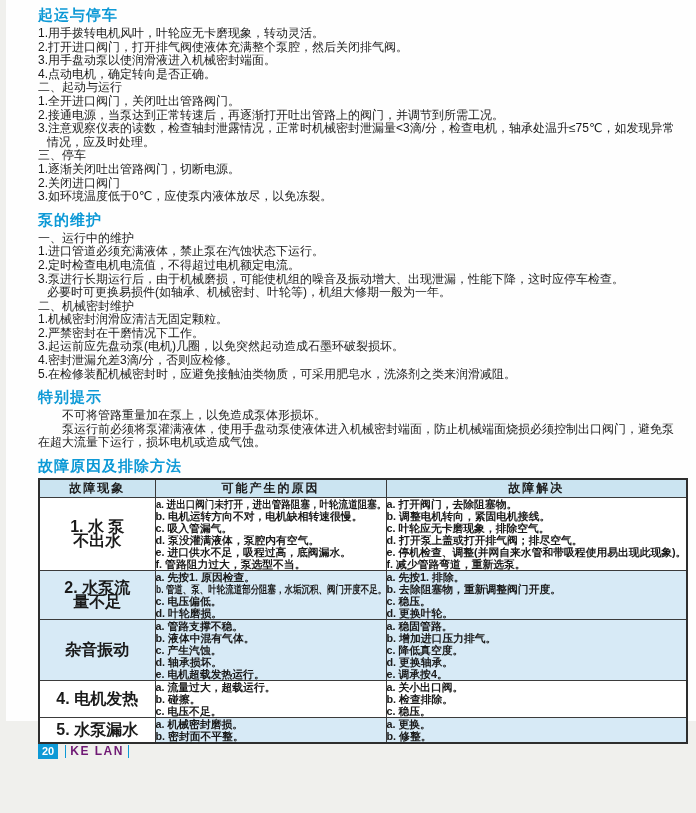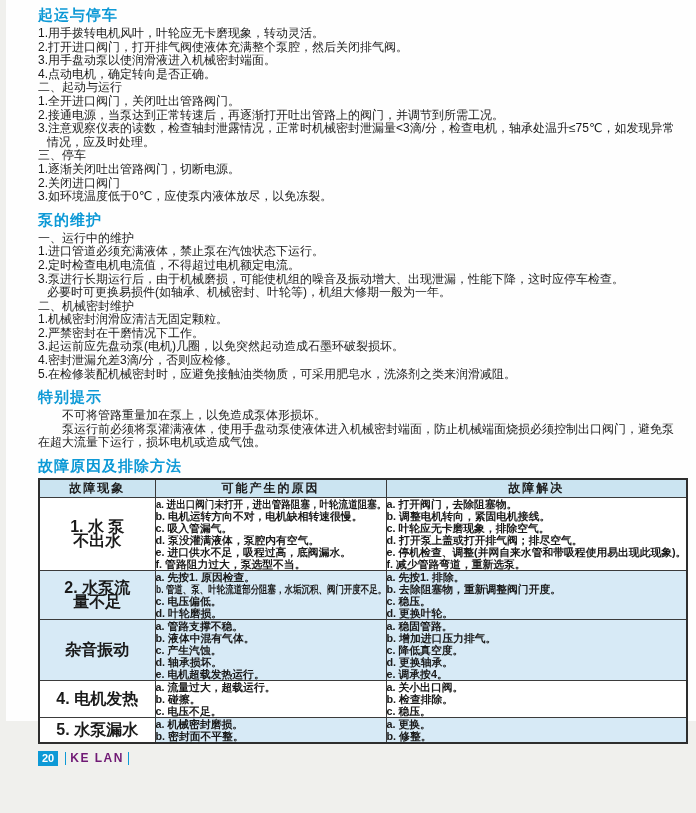--- a/index.html
+++ b/index.html
@@ -74,21 +74,20 @@
   .titem .fit{
     display:inline-block;
     transform-origin:left center;
     white-space:nowrap;
   }
   .shaded{background:#d7eaf6;}
   .hdrbg{background:#cbe4f1;}
   .white{background:#ffffff;}
   
   .footer{
-    margin-top:7px;
     display:flex;align-items:center;
   }
   .pageno{
     display:inline-block;
     color:#fff;font-weight:bold;font-size:11px;
     padding:1px 4px 2px 4px;
     line-height:12px;
   }
   .brand{
     margin-left:7px;

